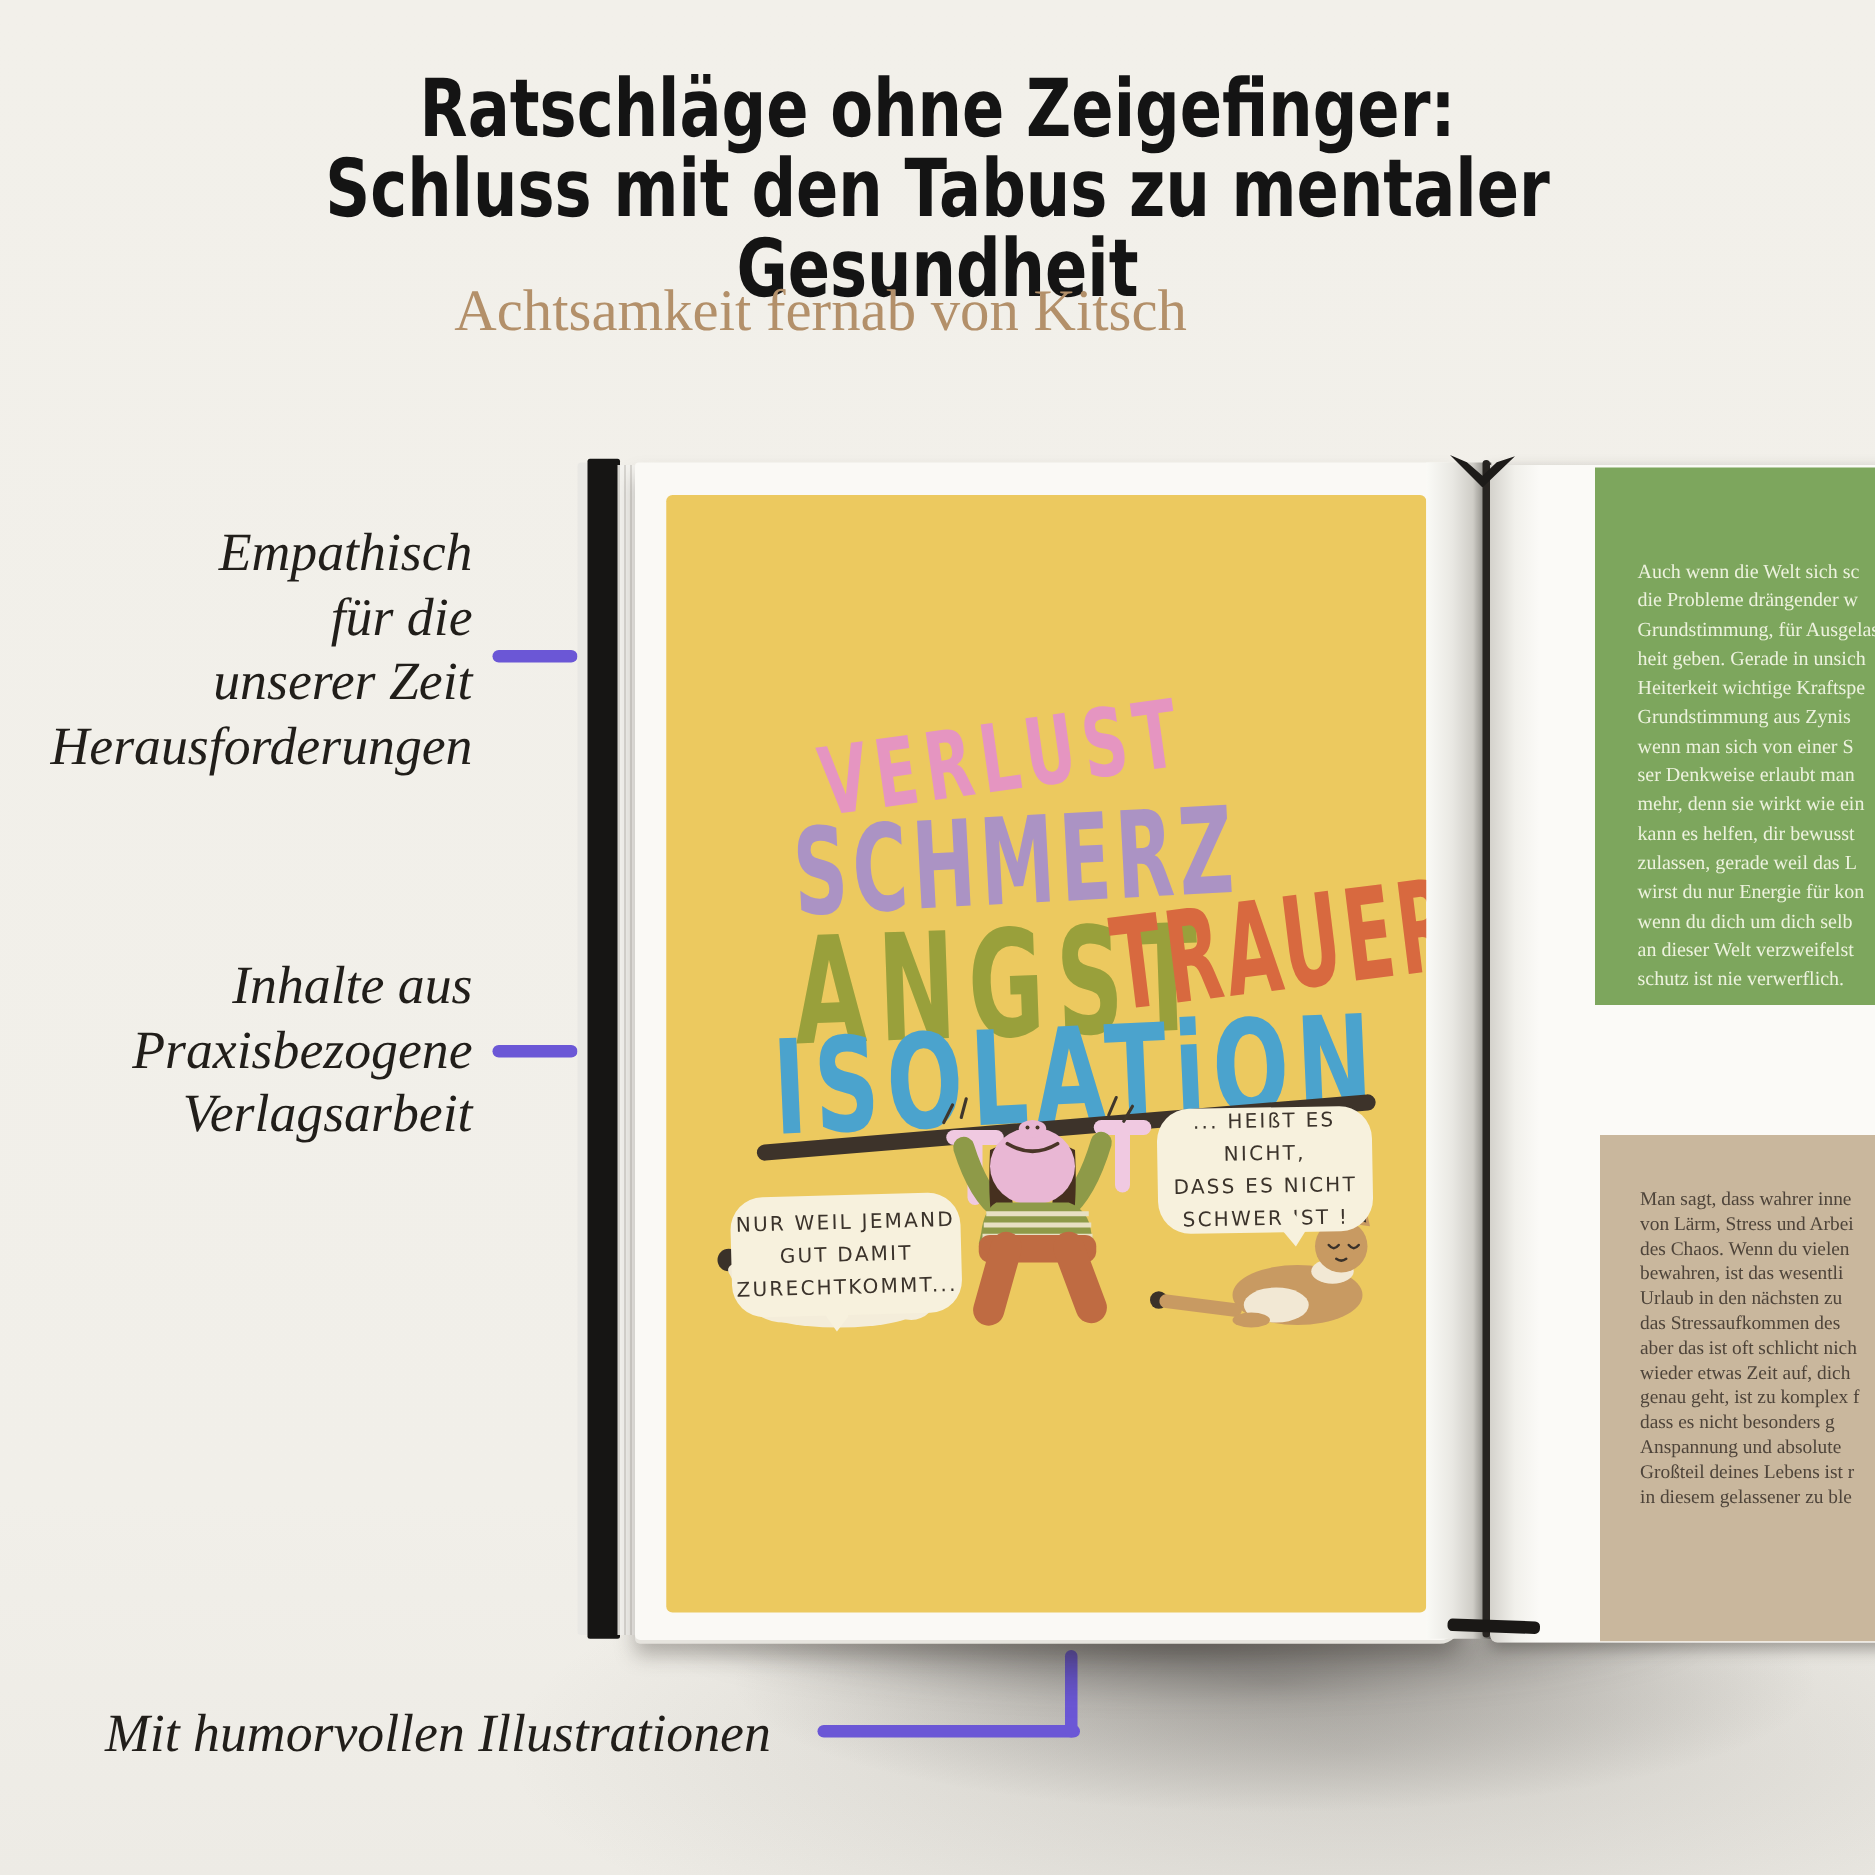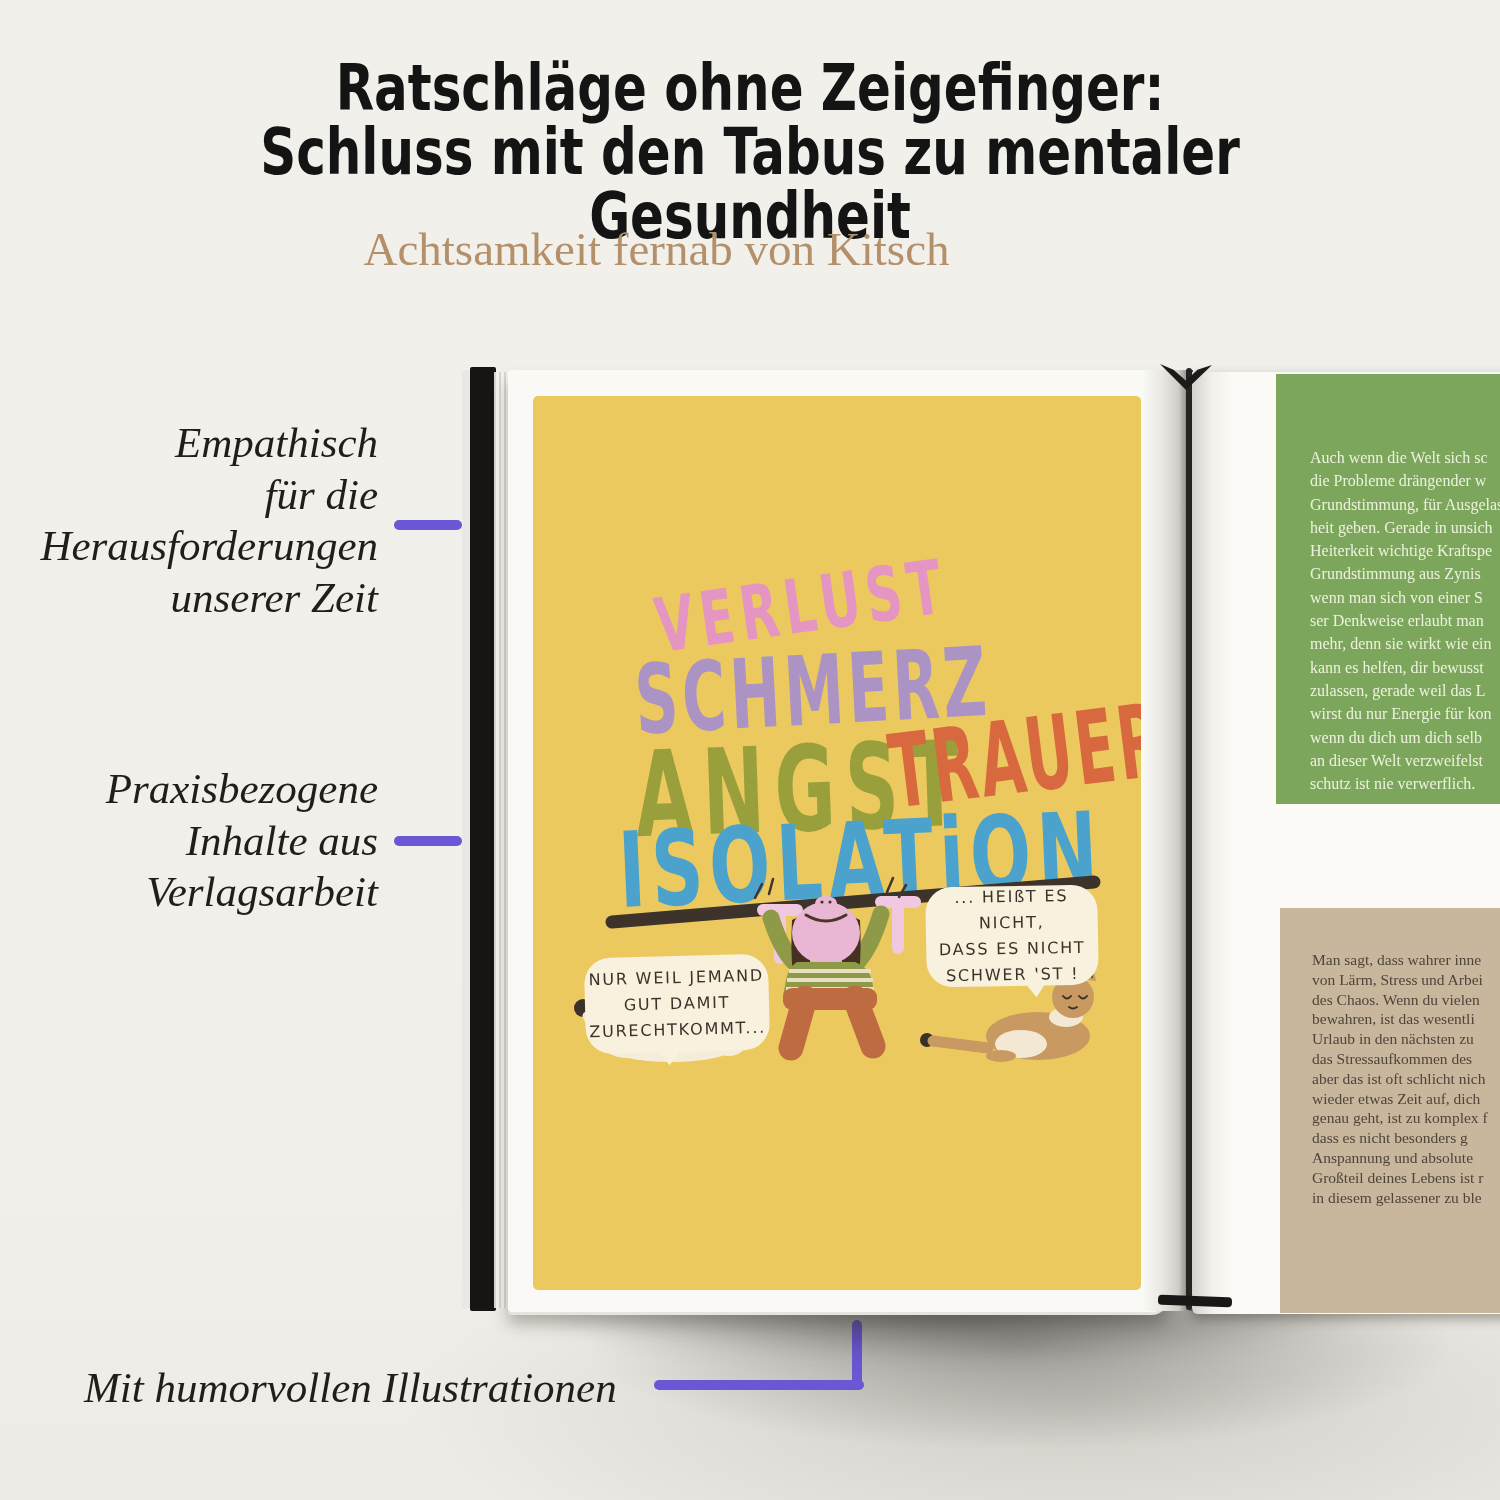--- a/index.html
+++ b/index.html
@@ -79,26 +79,26 @@
 
   <div class="headline" style="color: rgb(20, 20, 20);">
     <div>Ratschläge ohne Zeigefinger:</div>
     <div>Schluss mit den Tabus zu mentaler Gesundheit</div>
   </div>
   <div class="subheadline" style="color: rgb(179, 144, 106);">Achtsamkeit fernab von Kitsch</div>
 
   <div class="callout co1">
       <div class="callout-line">Empathisch</div>
       <div class="callout-line">für die</div>
+      <div class="callout-line">unserer Zeit</div>
       <div class="callout-line">Herausforderungen</div>
-      <div class="callout-line">unserer Zeit</div>
     </div>
   <div class="callout co2">
+      <div class="callout-line">Inhalte aus</div>
       <div class="callout-line">Praxisbezogene</div>
-      <div class="callout-line">Inhalte aus</div>
       <div class="callout-line">Verlagsarbeit</div>
     </div>
   <div class="callout co3">Mit humorvollen Illustrationen</div>
 
   <div class="pline-connector cA" style="background: rgb(107, 87, 214);"></div>
   <div class="pline-connector cB" style="background: rgb(107, 87, 214);"></div>
   <div class="pline-connector cCh" style="background: rgb(107, 87, 214);"></div>
   <div class="pline-connector cCv" style="background: rgb(107, 87, 214);"></div>
 
   <div class="book-shadow"></div>

